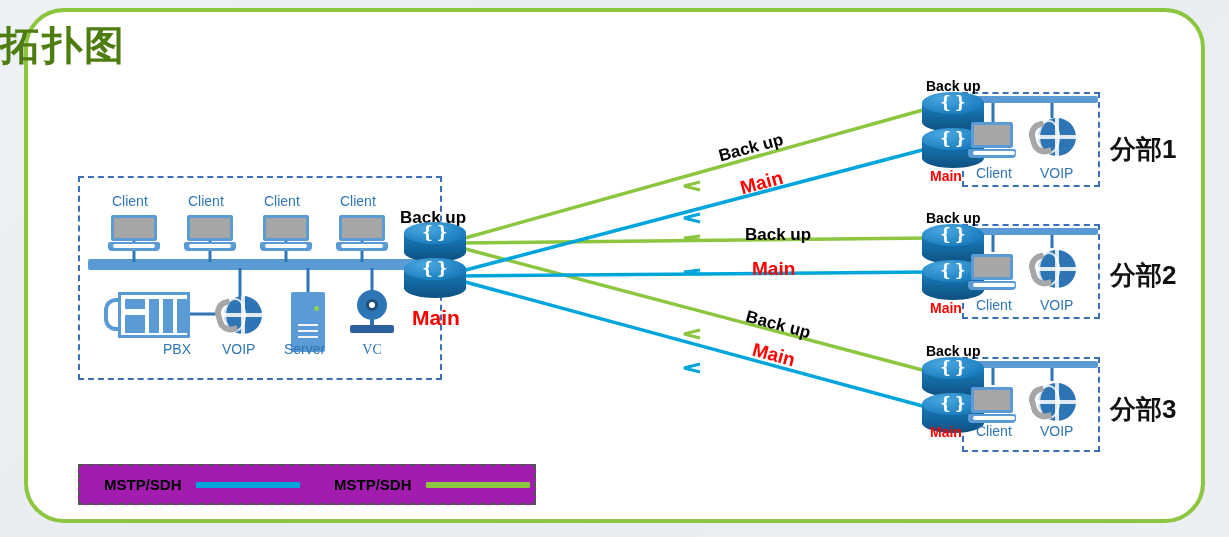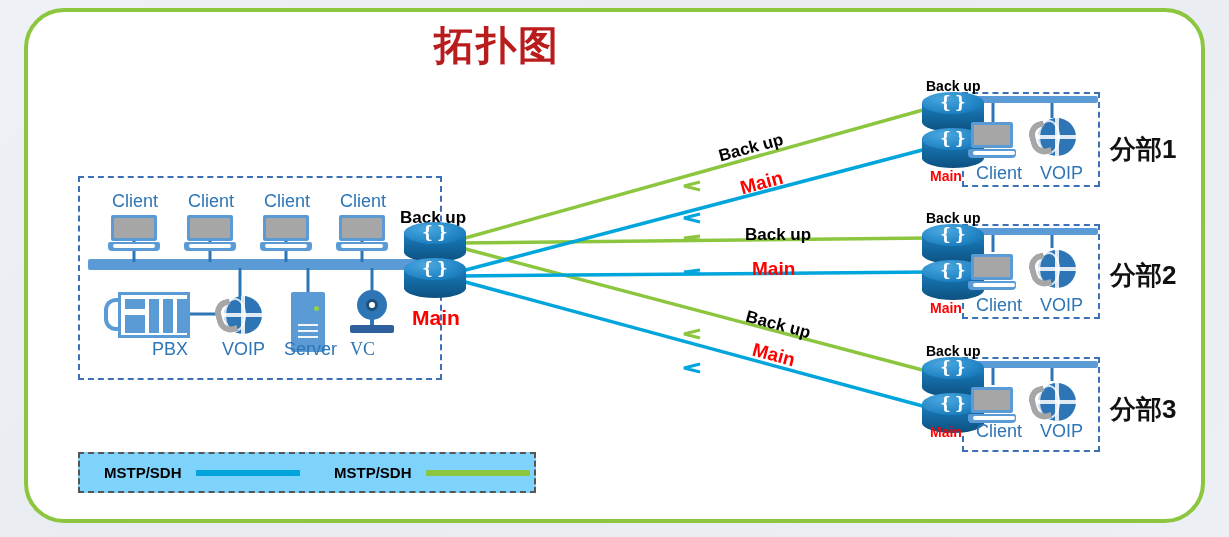--- a/index.html
+++ b/index.html
@@ -11,42 +11,42 @@
   }
   #stage{position:relative;width:1229px;height:537px;}
 
   .frame{
     position:absolute;left:24px;top:8px;width:1181px;height:515px;
     border:4px solid #8cc63e;border-radius:40px;background:#ffffff;
     box-sizing:border-box;
   }
 
   .title{
-    position:absolute;left:0;top:18px;width:994px;text-align:center;
-    font-size:40px;font-weight:bold;color:#b91c1c;letter-spacing:2px;
+    position:absolute;left:0;top:18px;width:994px;text-align:left;
+    font-size:40px;font-weight:bold;color:#4d7c0f;letter-spacing:2px;
   }
 
   svg.wires{position:absolute;left:0;top:0;width:1229px;height:537px;}
 
   
   .hq-title{
     position:absolute;left:180px;top:130px;width:200px;text-align:center;
     font-size:30px;font-weight:bold;color:#1c1c1c;
   }
   .hq-box{
     position:absolute;left:78px;top:176px;width:364px;height:204px;
     border:2px dashed #3b6fb6;box-sizing:border-box;
   }
 
   .node-label{
-    position:absolute;color:#2e75b6;font-size:18px;line-height:15px;
+    position:absolute;color:#2e75b6;font-size:14px;line-height:15px;
     font-family:"Liberation Sans","DejaVu Sans",sans-serif;
     width:44px;text-align:left;
   }
-  .node-label.ctr{}
+  .node-label.ctr{text-align:center;}
 
   
   .laptop{position:absolute;width:52px;height:40px;}
   .laptop .screen{
     position:absolute;left:3px;top:0;width:46px;height:26px;
     border:3px solid #5b9bd5;background:#a6a6a6;box-sizing:border-box;border-radius:2px;
   }
   .laptop .base{
     position:absolute;left:0;top:27px;width:52px;height:9px;
     background:#5b9bd5;border-radius:2px 2px 4px 4px;
@@ -136,22 +136,22 @@
 
   
   .branch-box{position:absolute;border:2px dashed #3b6fb6;box-sizing:border-box;}
   .branch-name{
     position:absolute;font-size:26px;font-weight:bold;color:#111111;white-space:nowrap;
   }
   .branch-bar{position:absolute;height:7px;background:#5b9bd5;border-radius:2px;}
 
   
   .legend{
-    position:absolute;left:78px;top:452px;width:458px;height:41px;
-    border:2px dashed #555555;box-sizing:border-box;background:#7dd3fc;text-align:center;
+    position:absolute;left:78px;top:464px;width:458px;height:41px;
+    border:2px dashed #555555;box-sizing:border-box;background:#a21caf;text-align:center;
   }
   .legend-item{position:absolute;top:8px;height:24px;}
   .legend-item .txt{
     position:absolute;left:0;top:2px;font-size:15px;font-weight:bold;color:#000;white-space:nowrap;
   }
   .legend-item .swatch{position:absolute;top:8px;height:6px;border-radius:1px;}
 </style>
 </head>
 <body>
 

